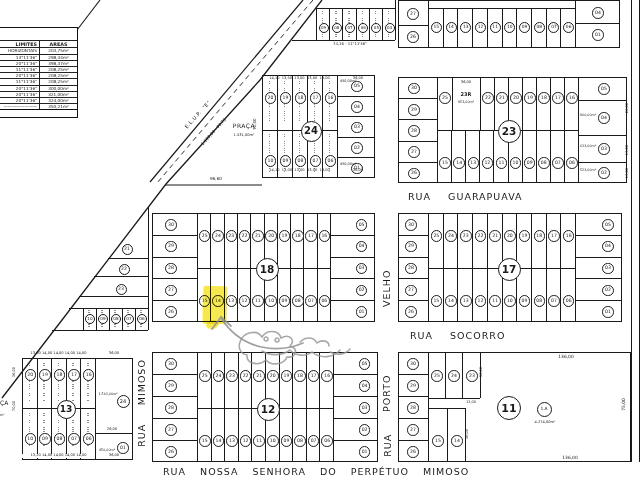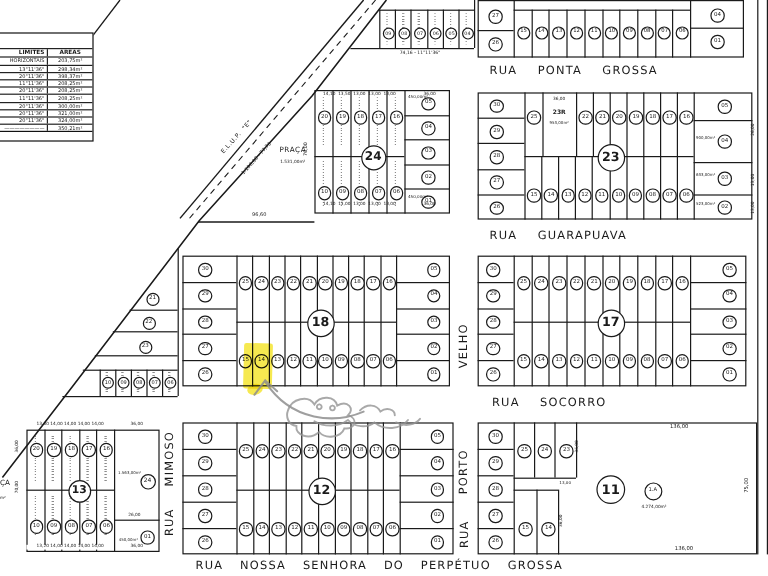--- a/index.html
+++ b/index.html
@@ -519,24 +519,23 @@
     <div class="circ" style="left: 110.75px; top: 313.75px; width: 8.5px; height: 8.5px; font-size: 4.2px;">08</div>
     <div class="micro" style="left: 127.3px; top: 310px; height: 18px;"></div>
     <div class="circ" style="left: 123.75px; top: 313.75px; width: 8.5px; height: 8.5px; font-size: 4.2px;">07</div>
     <div class="micro" style="left: 140.3px; top: 310px; height: 18px;"></div>
     <div class="circ" style="left: 136.75px; top: 313.75px; width: 8.5px; height: 8.5px; font-size: 4.2px;">06</div>
     <div class="circ" style="left: 121.5px; top: 243.5px; width: 9px; height: 9px; font-size: 4.6px;">21</div>
     <div class="circ" style="left: 118.5px; top: 263.5px; width: 9px; height: 9px; font-size: 4.6px;">22</div>
     <div class="circ" style="left: 115.5px; top: 283.5px; width: 9px; height: 9px; font-size: 4.6px;">23</div>
     <div class="ln" style="left: 631px; top: 0px; width: 1px; height: 462px;"></div>
     <div class="ln" style="left: 639px; top: 0px; width: 1px; height: 462px;"></div>
-    <div class="t street" style="left: 408px; top: 55px; font-size: 9.5px;">RUA PONTA GROSSA</div>
     <div class="t street" style="left: 408px; top: 192px; font-size: 9.5px;">RUA GUARAPUAVA</div>
     <div class="t street" style="left: 410px; top: 331px; font-size: 9.5px;">RUA SOCORRO</div>
-    <div class="t street" style="left: 163px; top: 467px; font-size: 9.5px; word-spacing: 10px;">RUA NOSSA SENHORA DO PERPÉTUO GROSSA</div>
+    <div class="t street" style="left: 163px; top: 467px; font-size: 9.5px; word-spacing: 10px;">RUA NOSSA SENHORA DO PERPÉTUO MIMOSO</div>
     <div class="t vert" style="left: 117px; top: 377px; font-size: 9.5px; width: 50px; text-align: center; letter-spacing: 1px;">MIMOSO</div>
     <div class="t vert" style="left: 127px; top: 430px; font-size: 9.5px; width: 30px; text-align: center; letter-spacing: 1px;">RUA</div>
     <div class="t vert" style="left: 362px; top: 283px; font-size: 9.5px; width: 50px; text-align: center; letter-spacing: 1px;">VELHO</div>
     <div class="t vert" style="left: 362px; top: 388px; font-size: 9.5px; width: 50px; text-align: center; letter-spacing: 1px;">PORTO</div>
     <div class="t vert" style="left: 373px; top: 440px; font-size: 9.5px; width: 30px; text-align: center; letter-spacing: 1px;">RUA</div>
     <div class="t " style="left: 226px; top: 123px; font-size: 6px; width: 36px; text-align: center; letter-spacing: 0.5px;">PRAÇA</div>
     <div class="t " style="left: 224px; top: 134px; font-size: 3.6px; width: 40px; text-align: center;">1.531,00m²</div>
     <div class="t " style="left: 196px; top: 177px; font-size: 4.2px; width: 40px; text-align: center;">96,60</div>
     <div class="t " style="left: 0px; top: 400px; font-size: 6px;">ÇA</div>
     <div class="t " style="left: 0px; top: 414px; font-size: 3.5px;">m²</div>

